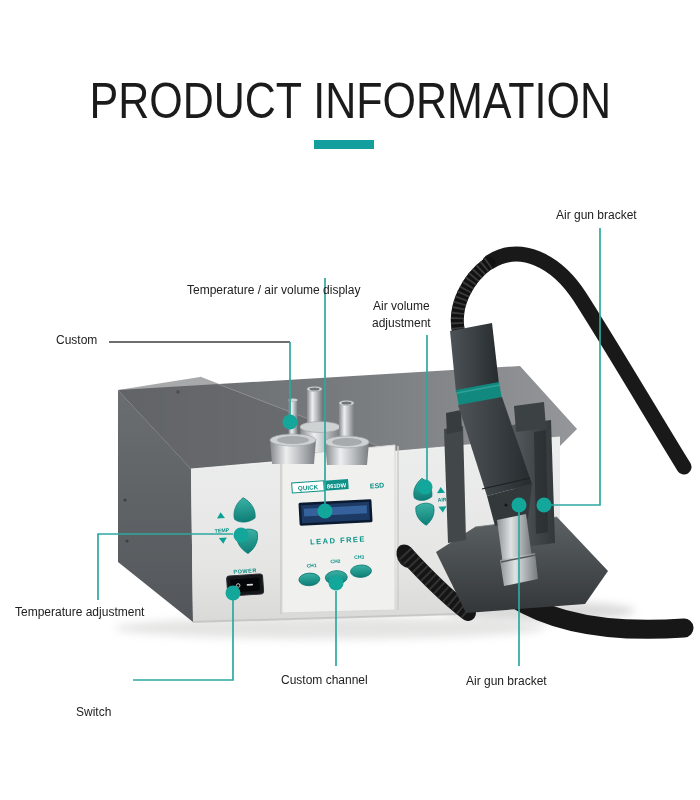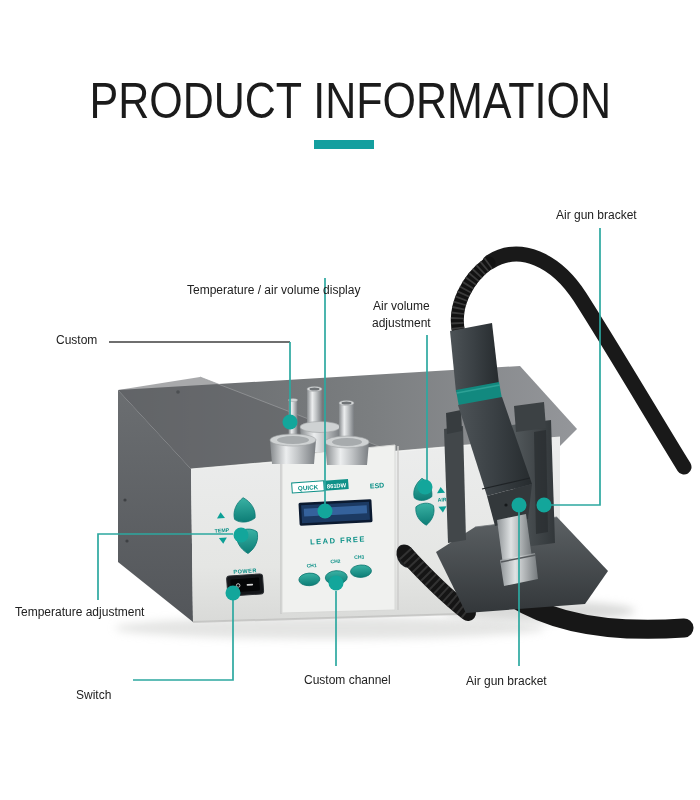--- a/index.html
+++ b/index.html
@@ -225,15 +225,15 @@
 </svg>
 
 <div class="lbl" style="left:556px;top:207px;">Air gun bracket</div>
 <div class="lbl" style="left:187px;top:274px;margin-top:8px;">Temperature / air volume display</div>
 <div class="lbl" style="left:372px;top:298px;text-align:center;">
   <div>Air volume</div>
   <div>adjustment</div>
 </div>
 <div class="lbl" style="left:56px;top:332px;">Custom</div>
 <div class="lbl" style="left:15px;top:604px;">Temperature adjustment</div>
-<div class="lbl" style="left:76px;top:687px;">Switch</div>
-<div class="lbl" style="left:281px;top:672px;margin-left:23px;">Custom channel</div>
+<div class="lbl" style="left:76px;top:704px;">Switch</div>
+<div class="lbl" style="left:281px;top:672px;">Custom channel</div>
 <div class="lbl" style="left:466px;top:673px;">Air gun bracket</div>
 
 </body></html>

